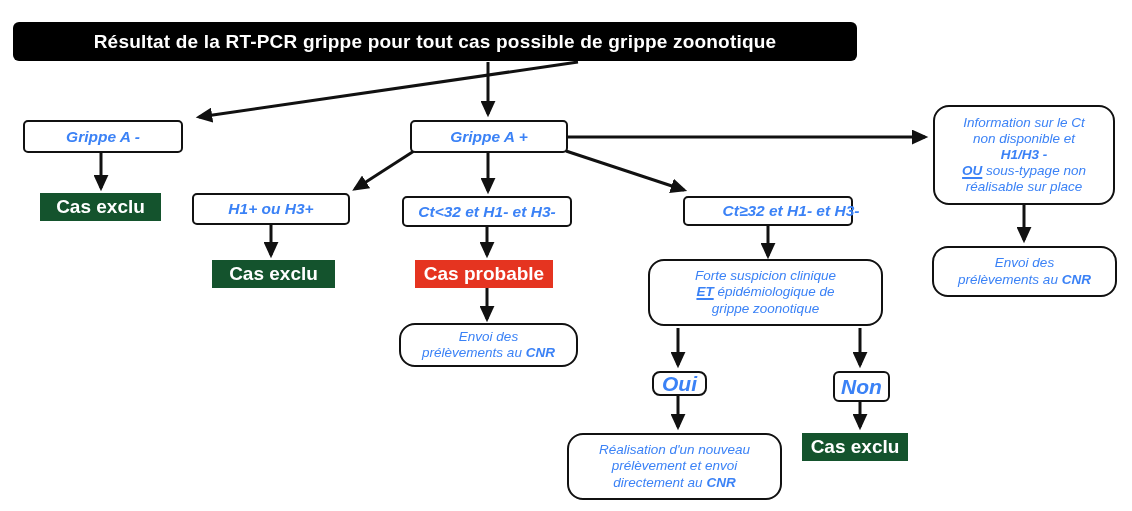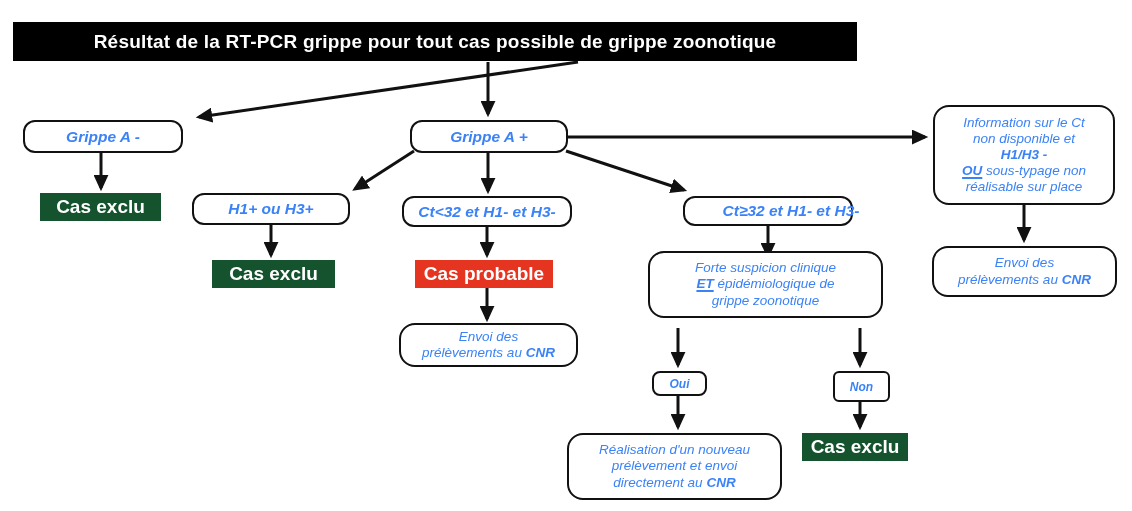--- a/index.html
+++ b/index.html
@@ -16,47 +16,48 @@
 
   .header {
     position: absolute;
     left: 13px; top: 22px; width: 844px; height: 39px;
     background: #000000;
     color: #ffffff;
     font-weight: bold;
     font-size: 19px;
     display: flex; align-items: center; justify-content: center;
     letter-spacing: 0.2px;
+    border-radius: 6px;
   }
   .node {
     position: absolute;
     background: #ffffff;
     border: 2.5px solid #111111;
     display: flex; align-items: center; justify-content: center;
     text-align: center;
     color: #3b82f6;
     box-sizing: border-box;
     font-style: italic;
   }
   .cond {
-    border-radius: 12px;
+    border-radius: 5px;
     font-weight: bold;
     font-size: 15.5px;
     white-space: nowrap;
   }
   .txt {
     border-radius: 16px;
     font-size: 13.5px;
     line-height: 1.2;
     font-weight: 500;
   }
   .small {
     border-radius: 8px;
     font-weight: bold;
-    font-size: 12px;
+    font-size: 21px;
     align-items: center;
   }
   .result {
     position: absolute;
     color: #ffffff;
     font-weight: bold;
     font-size: 19px;
     display: flex; align-items: center; justify-content: center;
     white-space: nowrap;
   }
@@ -131,21 +132,21 @@
       <span>Envoi des</span><br>
       <span>prélèvements au</span>
       <span class="b">CNR</span>
     </div>
   </div>
 
   <div class="node cond" style="left:683px; top:196px; width:170px; height:30px;padding-left:46px;">
     <span>Ct≥32 et H1- et H3-</span>
   </div>
 
-  <div class="node txt" style="left:648px; top:251px; width:235px; height:67px;">
+  <div class="node txt" style="left:648px; top:259px; width:235px; height:67px;">
     <div>
       <span>Forte suspicion clinique</span><br>
       <span class="b u">ET</span>
       <span>épidémiologique de</span><br>
       <span>grippe zoonotique</span>
     </div>
   </div>
 
   <div class="node small" style="left:652px; top:371px; width:55px; height:25px;">
     <span>Oui</span>

